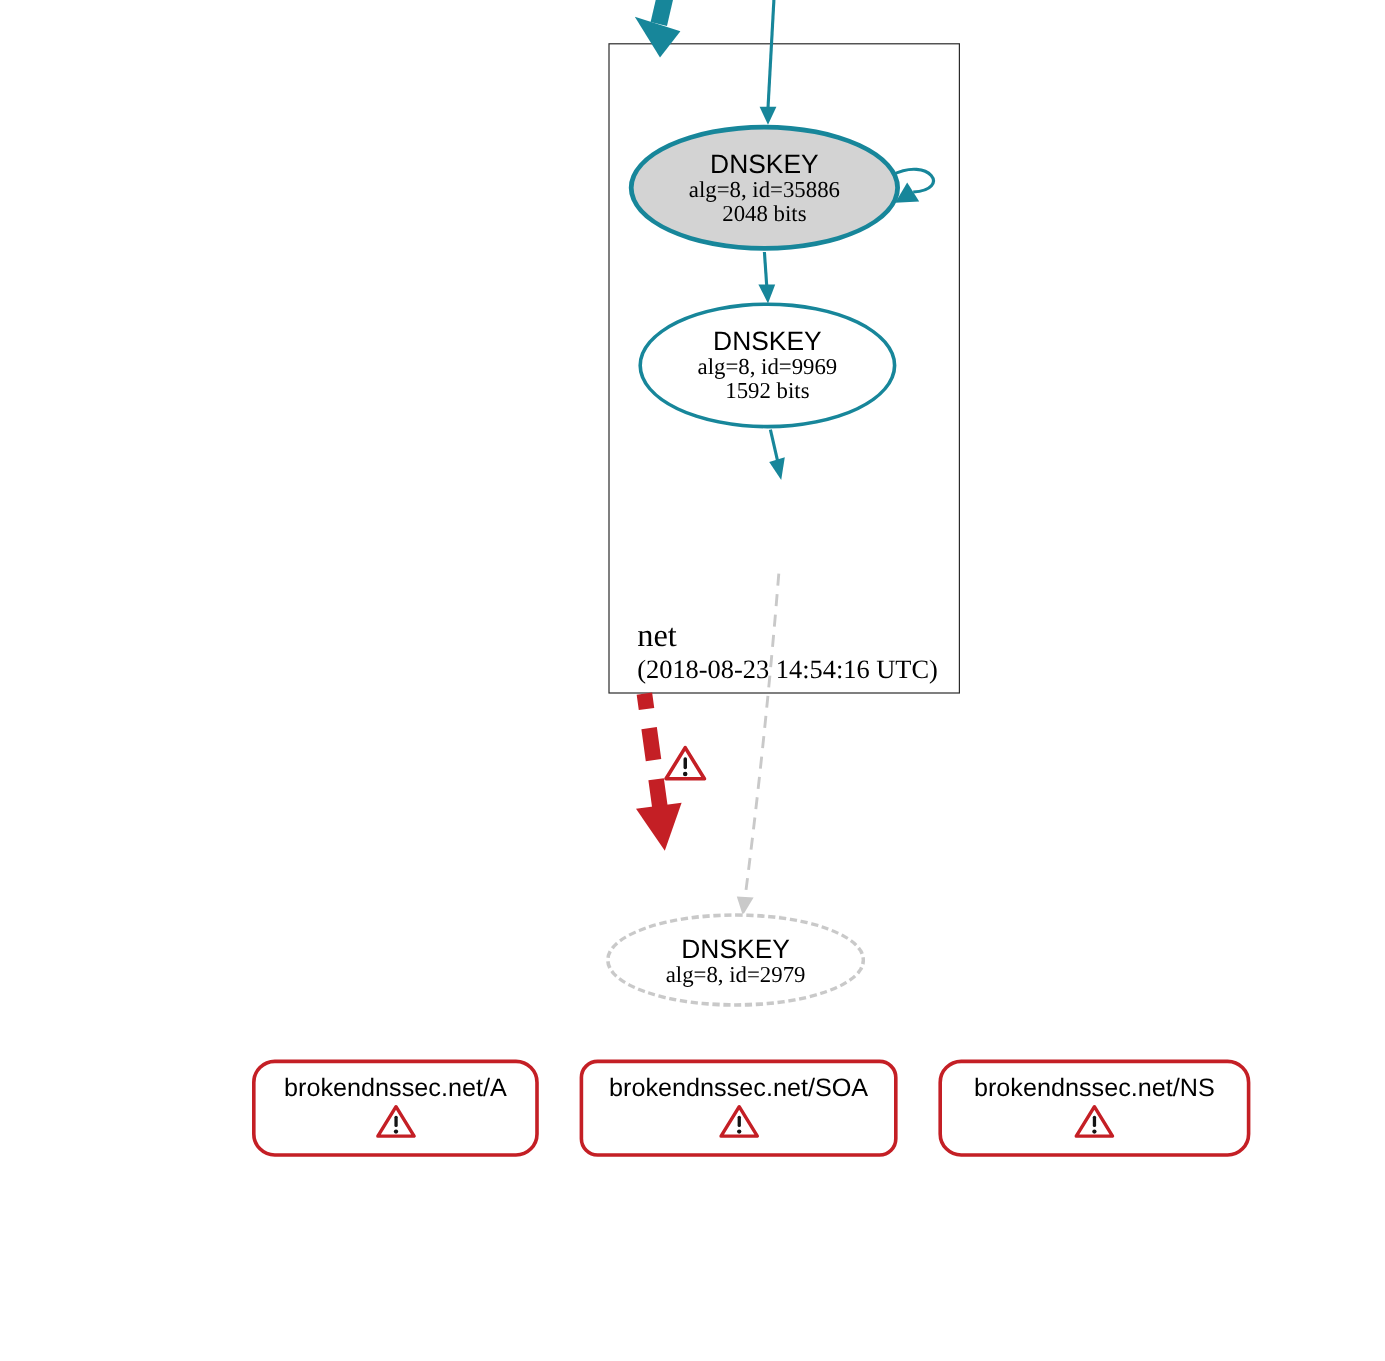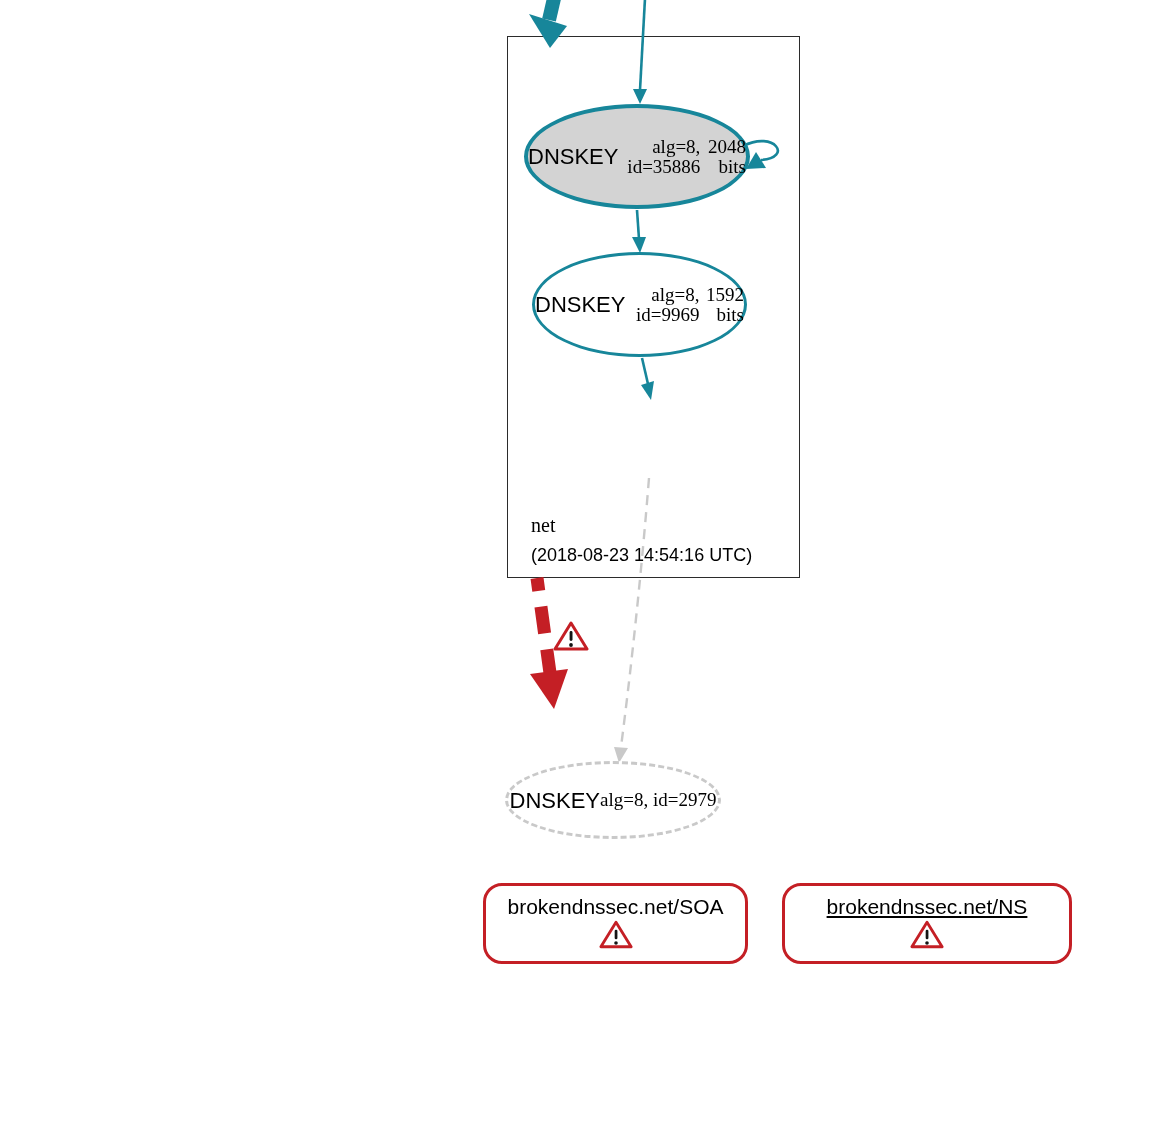--- a/index.html
+++ b/index.html
@@ -4,57 +4,57 @@
 <style>
   html,body{margin:0;padding:0;background:#fff;}
   #canvas{
     position:relative;width:1154px;height:1134px;background:#fff;overflow:hidden;
     font-family:"Liberation Sans",sans-serif;color:#000;
   }
   
   .zone-box{position:absolute;border:1.5px solid #2b2b2b;background:transparent;}
   #box-net{left:507px;top:36px;width:291px;height:540px;}
   #box-broken{left:197px;top:695px;width:852px;height:418px;}
-  .zone-name{position:absolute;font-family:"Liberation Serif",serif;font-size:20px;}
-  .zone-ts{position:absolute;font-family:Liberation Sans, sans-serif;font-size:18px;}
+  .zone-name{position:absolute;font-family:"Liberation Serif",serif;font-size:27px;}
+  .zone-ts{position:absolute;font-family:Liberation Serif, serif;font-size:22px;}
   #box-net .zone-name{left:23px;top:477px;}
   #box-net .zone-ts{left:23px;top:508px;}
   #box-broken .zone-name{left:23px;top:352px;}
   #box-broken .zone-ts{left:23px;top:385px;}
   
   #edges{position:absolute;left:0;top:0;}
   .teal-stroke{stroke:var(--teal);fill:none;}
   .thick{stroke-width:14px;}
   .thin{stroke-width:2.6px;}
   .teal-fill{fill:var(--teal);stroke:none;}
   .gray-dash{stroke:var(--insecure-gray);stroke-width:2.4px;stroke-dasharray:10 7;fill:none;}
   .gray-fill{fill:var(--insecure-gray);stroke:none;}
   .red-dash{stroke:var(--red);stroke-width:13px;stroke-dasharray:27 16;stroke-dashoffset:14;fill:none;}
   .red-fill{fill:var(--red);stroke:none;}
   
   .ellipse{
     position:absolute;border-radius:50%;background:#fff;
-    display:flex;flex-direction:row;align-items:center;justify-content:center;
-    text-align:right;box-sizing:border-box;
+    display:flex;flex-direction:column;align-items:center;justify-content:center;
+    text-align:left;box-sizing:border-box;
   }
   #node-ksk{left:524px;top:104px;width:226px;height:105px;border:4px solid var(--teal);background:var(--node-fill-gray);}
   #node-zsk{left:532px;top:252px;width:215px;height:105px;border:3px solid var(--teal);}
   #node-ds{left:561px;top:399px;width:185px;height:79px;border:3px solid var(--teal);}
   #node-key2371{left:505px;top:761px;width:216px;height:78px;border:3px dashed var(--insecure-gray);background:#fff;}
   .n-title{font-size:22px;line-height:25px;}
   .n-sub{font-family:"Liberation Serif",serif;font-size:19px;line-height:20px;}
   
   .rrset{
     position:absolute;top:883px;height:81px;box-sizing:border-box;
     border:3px solid var(--red);border-radius:19px;background:#fff;
     display:flex;flex-direction:column;align-items:center;padding-top:9px;
   }
   #rr-a{left:210px;width:239px;}
-  #rr-soa{left:483px;width:265px;}
-  #rr-ns{left:782px;width:290px;text-decoration:underline;}
+  #rr-soa{left:483px;width:265px;border-radius:15px;}
+  #rr-ns{left:782px;width:260px;}
   .rr-label{font-size:21px;line-height:24px;}
   .warn{display:block;}
   #warn-edge{position:absolute;left:553px;top:620px;}
 </style>
 </head>
 <body>
 
 <div id="canvas">
 
   <div class="zone-box" id="box-net">
@@ -108,20 +108,28 @@
     <div class="n-title">DNSKEY</div>
     <div class="n-sub">alg=8, id=9969</div>
     <div class="n-sub">1592 bits</div>
   </div>
 
   <div class="ellipse" id="node-key2371">
     <div class="n-title">DNSKEY</div>
     <div class="n-sub">alg=8, id=2979</div>
   </div>
 
+  <div class="rrset" id="rr-a">
+    <div class="rr-label">brokendnssec.net/A</div>
+    <svg class="warn" width="34" height="31" viewBox="0 0 36 32">
+      <path d="M18 3 L34 29 L2 29 Z" fill="#ffffff" stroke="var(--red)" stroke-width="3" stroke-linejoin="round"></path>
+      <rect x="16.6" y="11" width="2.9" height="10" rx="1.4" fill="#141414"></rect>
+      <circle cx="18" cy="25" r="1.9" fill="#141414"></circle>
+    </svg>
+  </div>
   <div class="rrset" id="rr-soa">
     <div class="rr-label">brokendnssec.net/SOA</div>
     <svg class="warn" width="34" height="31" viewBox="0 0 36 32">
       <path d="M18 3 L34 29 L2 29 Z" fill="#ffffff" stroke="var(--red)" stroke-width="3" stroke-linejoin="round"></path>
       <rect x="16.6" y="11" width="2.9" height="10" rx="1.4" fill="#141414"></rect>
       <circle cx="18" cy="25" r="1.9" fill="#141414"></circle>
     </svg>
   </div>
   <div class="rrset" id="rr-ns">
     <div class="rr-label">brokendnssec.net/NS</div>

